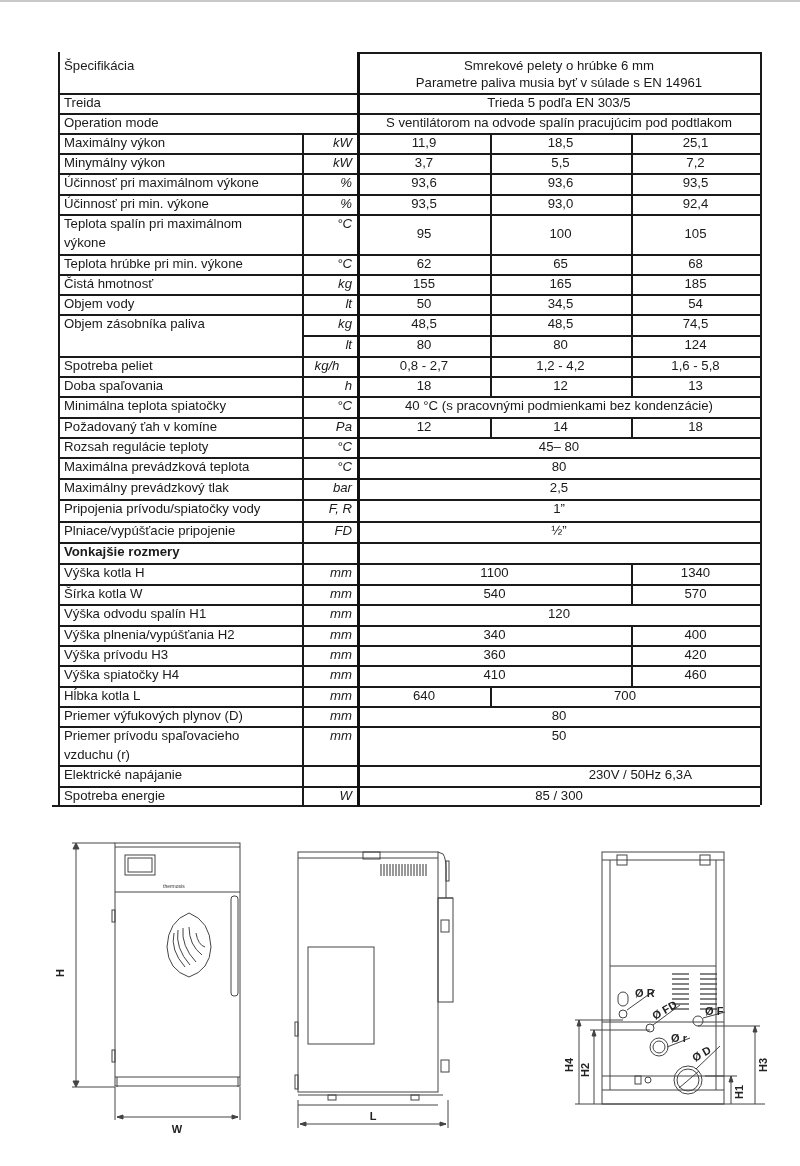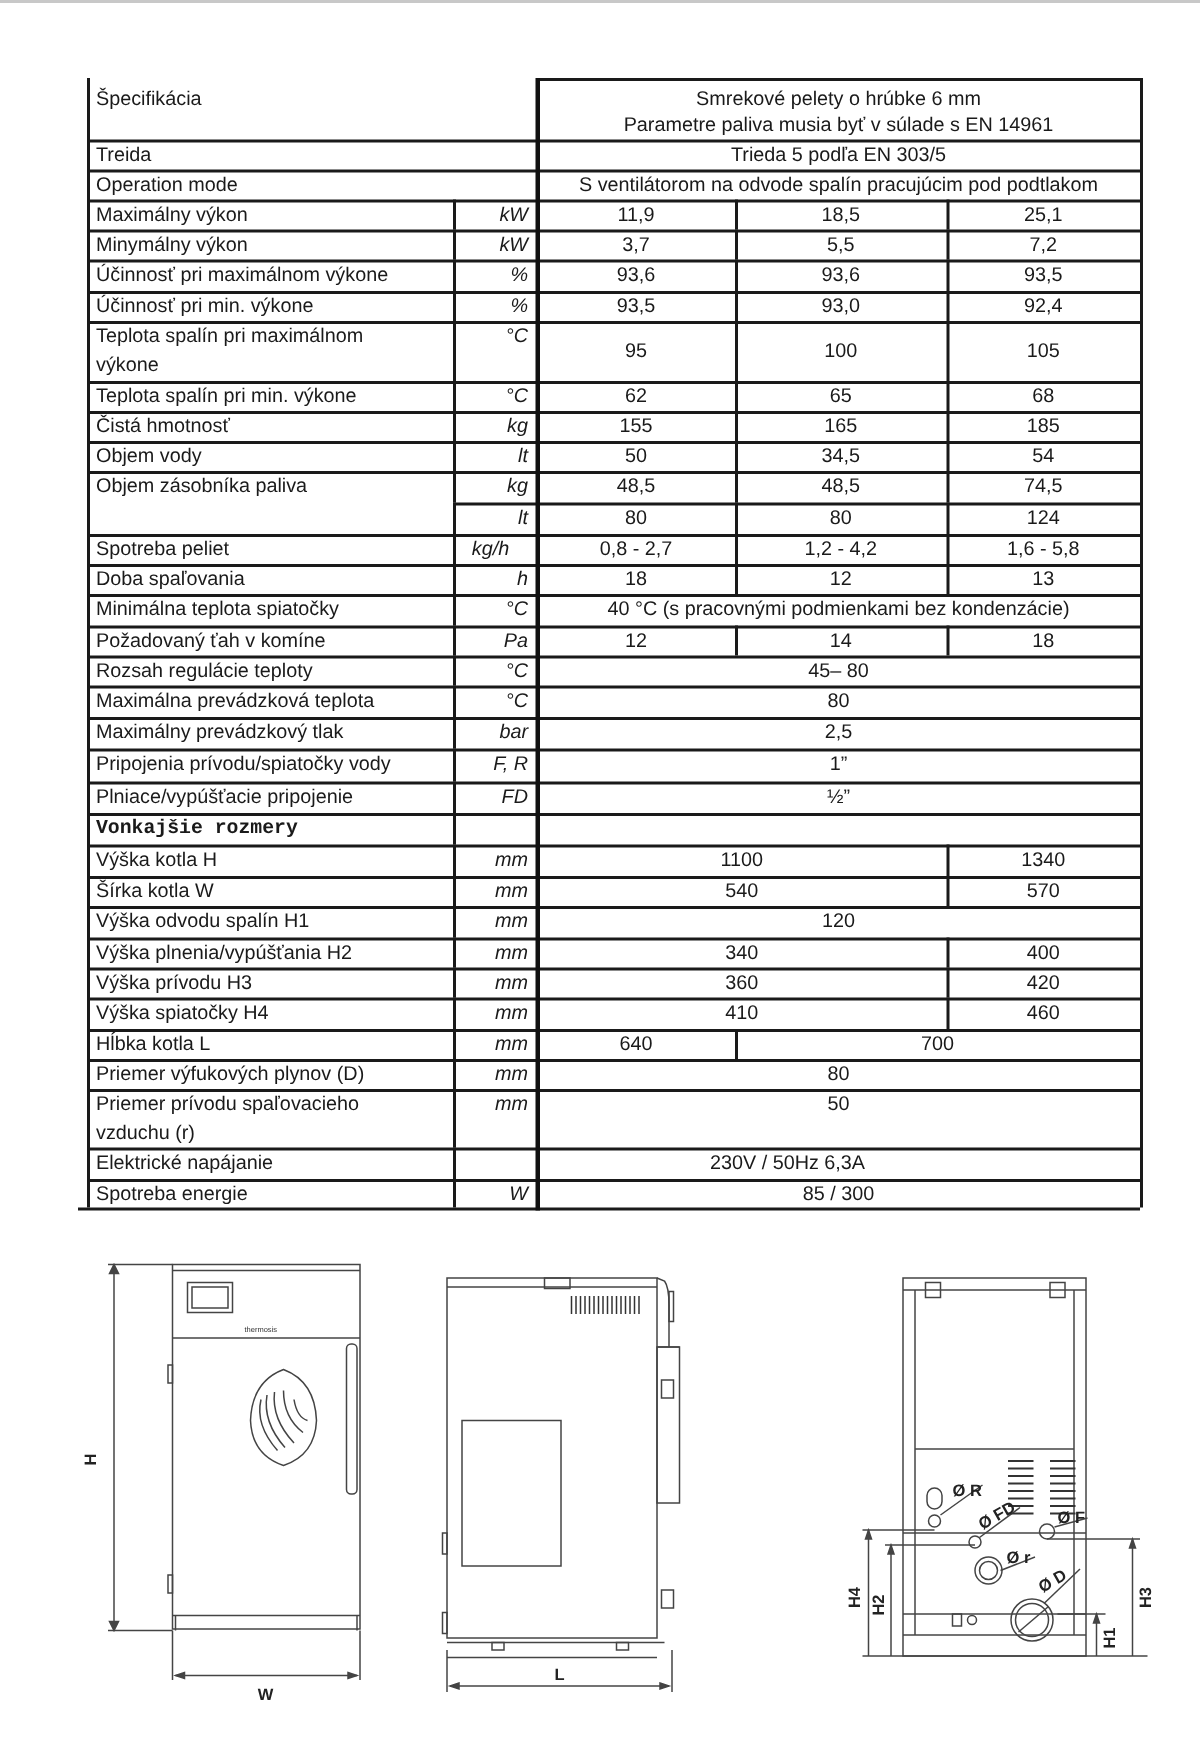--- a/index.html
+++ b/index.html
@@ -4,21 +4,21 @@
 <style>
   html, body { margin: 0; padding: 0; background: #ffffff; }
   body { width: 800px; height: 1166px; position: relative; overflow: hidden;
          font-family: "Liberation Sans", "DejaVu Sans", sans-serif; color: #1a1a1a; }
   .topline { position: absolute; left: 0; top: 0; width: 800px; height: 2px; background: #c8c8c8; }
   .spec { position: absolute; left: 0; top: 0; width: 800px; height: 820px; }
   .cell { position: absolute; box-sizing: border-box; font-size: 13.2px; line-height: 20px; white-space: nowrap; overflow: hidden; }
   .lbl { padding-left: 6px; }
   .unit { text-align: right; padding-right: 6px; font-style: italic; }
   .val { text-align: center; }
-  .bold { font-weight: bold; font-family: Liberation Mono, monospace; }
+  .bold { font-weight: bold; }
   .hl { position: absolute; height: 1.5px; background: #1a1a1a; }
   .vl { position: absolute; width: 1.5px; background: #1a1a1a; }
   .vthick { position: absolute; width: 2.5px; background: #111; }
   .drawing { position: absolute; }
   .drawing svg { display: block; }
   .dimlbl { font-family: "Liberation Sans", sans-serif; font-size: 11px; font-weight: bold; fill: #222; }
 </style>
 </head>
 <body>
 
@@ -54,21 +54,21 @@
       <div class="cell unit" style="left:302px;top:194px;width:56px;height:20px;">%</div>
       <div class="cell val" style="left:358px;top:194px;width:132px;height:20px;">93,5</div>
       <div class="cell val" style="left:490px;top:194px;width:141px;height:20px;">93,0</div>
       <div class="cell val" style="left:631px;top:194px;width:129px;height:20px;">92,4</div>
       <div class="cell lbl" style="left:58px;top:214px;width:244px;height:20px;">Teplota spalín pri maximálnom</div>
       <div class="cell lbl" style="left:58px;top:233px;width:244px;height:20px;">výkone</div>
       <div class="cell unit" style="left:302px;top:214px;width:56px;height:20px;">°C</div>
       <div class="cell val" style="left:358px;top:224px;width:132px;height:20px;">95</div>
       <div class="cell val" style="left:490px;top:224px;width:141px;height:20px;">100</div>
       <div class="cell val" style="left:631px;top:224px;width:129px;height:20px;">105</div>
-      <div class="cell lbl" style="left:58px;top:254px;width:244px;height:20px;">Teplota spalín pri min. výkone</div>
+      <div class="cell lbl" style="left:58px;top:254px;width:244px;height:20px;">Teplota hrúbke pri min. výkone</div>
       <div class="cell unit" style="left:302px;top:254px;width:56px;height:20px;">°C</div>
       <div class="cell val" style="left:358px;top:254px;width:132px;height:20px;">62</div>
       <div class="cell val" style="left:490px;top:254px;width:141px;height:20px;">65</div>
       <div class="cell val" style="left:631px;top:254px;width:129px;height:20px;">68</div>
       <div class="cell lbl" style="left:58px;top:274px;width:244px;height:20px;">Čistá hmotnosť</div>
       <div class="cell unit" style="left:302px;top:274px;width:56px;height:20px;">kg</div>
       <div class="cell val" style="left:358px;top:274px;width:132px;height:20px;">155</div>
       <div class="cell val" style="left:490px;top:274px;width:141px;height:20px;">165</div>
       <div class="cell val" style="left:631px;top:274px;width:129px;height:20px;">185</div>
       <div class="cell lbl" style="left:58px;top:294px;width:244px;height:20px;">Objem vody</div>
@@ -150,21 +150,21 @@
       <div class="cell val" style="left:490px;top:686px;width:270px;height:20px;">700</div>
       <div class="cell lbl" style="left:58px;top:706px;width:244px;height:20px;">Priemer výfukových plynov (D)</div>
       <div class="cell unit" style="left:302px;top:706px;width:56px;height:20px;">mm</div>
       <div class="cell val" style="left:358px;top:706px;width:402px;height:20px;">80</div>
       <div class="cell lbl" style="left:58px;top:726px;width:244px;height:20px;">Priemer prívodu spaľovacieho</div>
       <div class="cell lbl" style="left:58px;top:745px;width:244px;height:20px;">vzduchu (r)</div>
       <div class="cell unit" style="left:302px;top:726px;width:56px;height:20px;">mm</div>
       <div class="cell val" style="left:358px;top:726px;width:402px;height:20px;">50</div>
       <div class="cell lbl" style="left:58px;top:765px;width:244px;height:20px;">Elektrické napájanie</div>
       <div class="cell unit" style="left:302px;top:765px;width:56px;height:20px;"></div>
-      <div class="cell val" style="left:358px;top:765px;width:334px;height:20px;">230V / 50Hz 6,3A</div>
+      <div class="cell val" style="left:358px;top:765px;width:334px;height:20px;text-align:right;">230V / 50Hz 6,3A</div>
       <div class="cell lbl" style="left:58px;top:786px;width:244px;height:19px;">Spotreba energie</div>
       <div class="cell unit" style="left:302px;top:786px;width:56px;height:20px;">W</div>
       <div class="cell val" style="left:358px;top:786px;width:402px;height:20px;">85 / 300</div>
     </div>
 
   <div id="lines">
       <div class="hl" style="left:58px;top:93px;width:702px;"></div>
       <div class="hl" style="left:58px;top:113px;width:702px;"></div>
       <div class="hl" style="left:58px;top:133px;width:702px;"></div>
       <div class="vl" style="left:490px;top:133px;height:20px;"></div>

